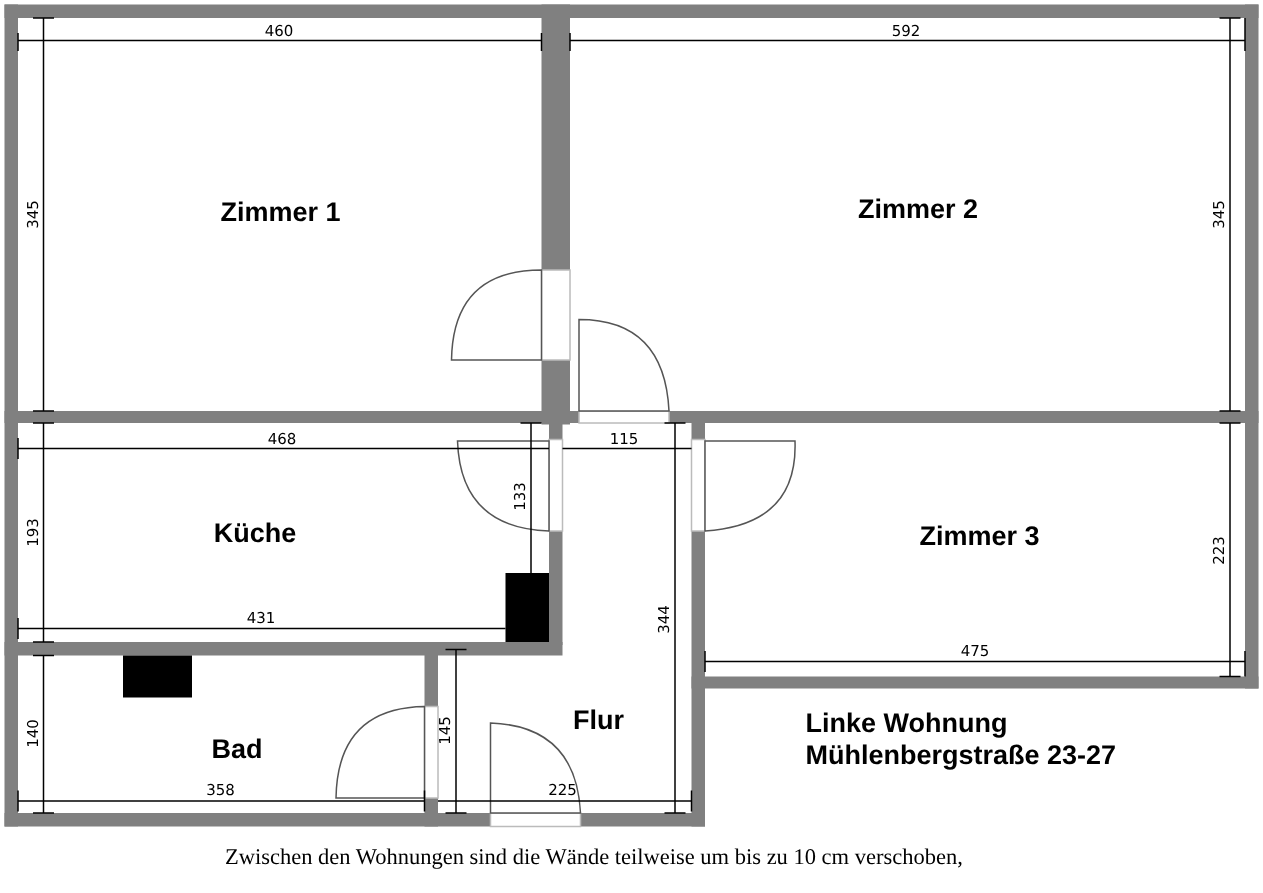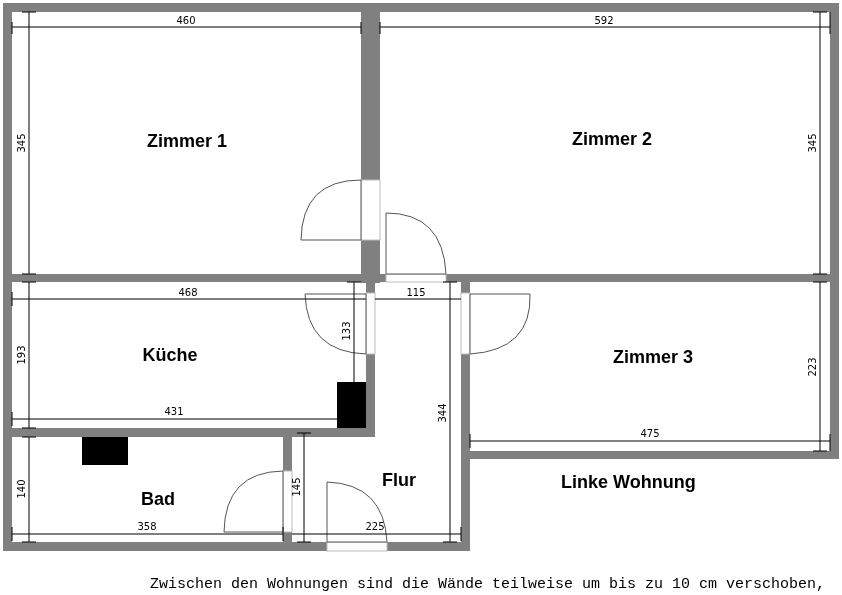--- a/index.html
+++ b/index.html
@@ -4,22 +4,22 @@
   <style>
     html, body { margin: 0; padding: 0; background: #ffffff; }
     body { width: 842px; height: 595px; position: relative; overflow: hidden; font-family: "Liberation Sans", sans-serif; }
     #plan { position: absolute; left: 0; top: 0; }
     .wall { fill: #808080; }
     .dim { stroke: #000; stroke-width: 1; fill: none; }
     .door { stroke: #555; stroke-width: 1; fill: #fff; }
     .jamb { stroke: #bbb; stroke-width: 1; fill: #fff; }
     .dimtxt { font-family: "DejaVu Sans", sans-serif; font-size: 10px; fill: #000; }
     .room { font-family: "Liberation Sans", sans-serif; font-weight: bold; font-size: 18px; fill: #000; }
-    .info { position: absolute; left: 537px; top: 472px; font-family: "Liberation Sans", sans-serif; font-weight: bold; font-size: 18px; line-height: 21px; color: #000; margin-left: 24px; }
-    .note { position: absolute; left: 150px; top: 576px; font-family: Liberation Mono, monospace; font-size: 15px; line-height: 17px; color: #000; }
+    .info { position: absolute; left: 537px; top: 472px; font-family: "Liberation Sans", sans-serif; font-weight: bold; font-size: 18px; line-height: 21px; color: #000; }
+    .note { position: absolute; left: 150px; top: 564px; font-family: Liberation Serif, serif; font-size: 15px; line-height: 17px; color: #000; }
   </style>
 </head>
 <body>
 
 <svg id="plan" width="842" height="595" viewBox="0 0 842 595" xmlns="http://www.w3.org/2000/svg">
 
   <g>
 
     <rect class="wall" x="3" y="3" width="836" height="9"></rect>
 
@@ -155,17 +155,18 @@
   <text class="room" x="187" y="147" text-anchor="middle">Zimmer 1</text>
   <text class="room" x="612" y="145" text-anchor="middle">Zimmer 2</text>
   <text class="room" x="170" y="361" text-anchor="middle">Küche</text>
   <text class="room" x="653" y="363" text-anchor="middle">Zimmer 3</text>
   <text class="room" x="158" y="505" text-anchor="middle">Bad</text>
   <text class="room" x="399" y="486" text-anchor="middle">Flur</text>
 </svg>
 
 <div class="info">
   <div>Linke Wohnung</div>
+  <div>Mühlenbergstraße 23-27</div>
 </div>
 
 <div class="note">
   <div>Zwischen den Wohnungen sind die Wände teilweise um bis zu 10 cm verschoben,</div>
 </div>
 
 </body></html>

